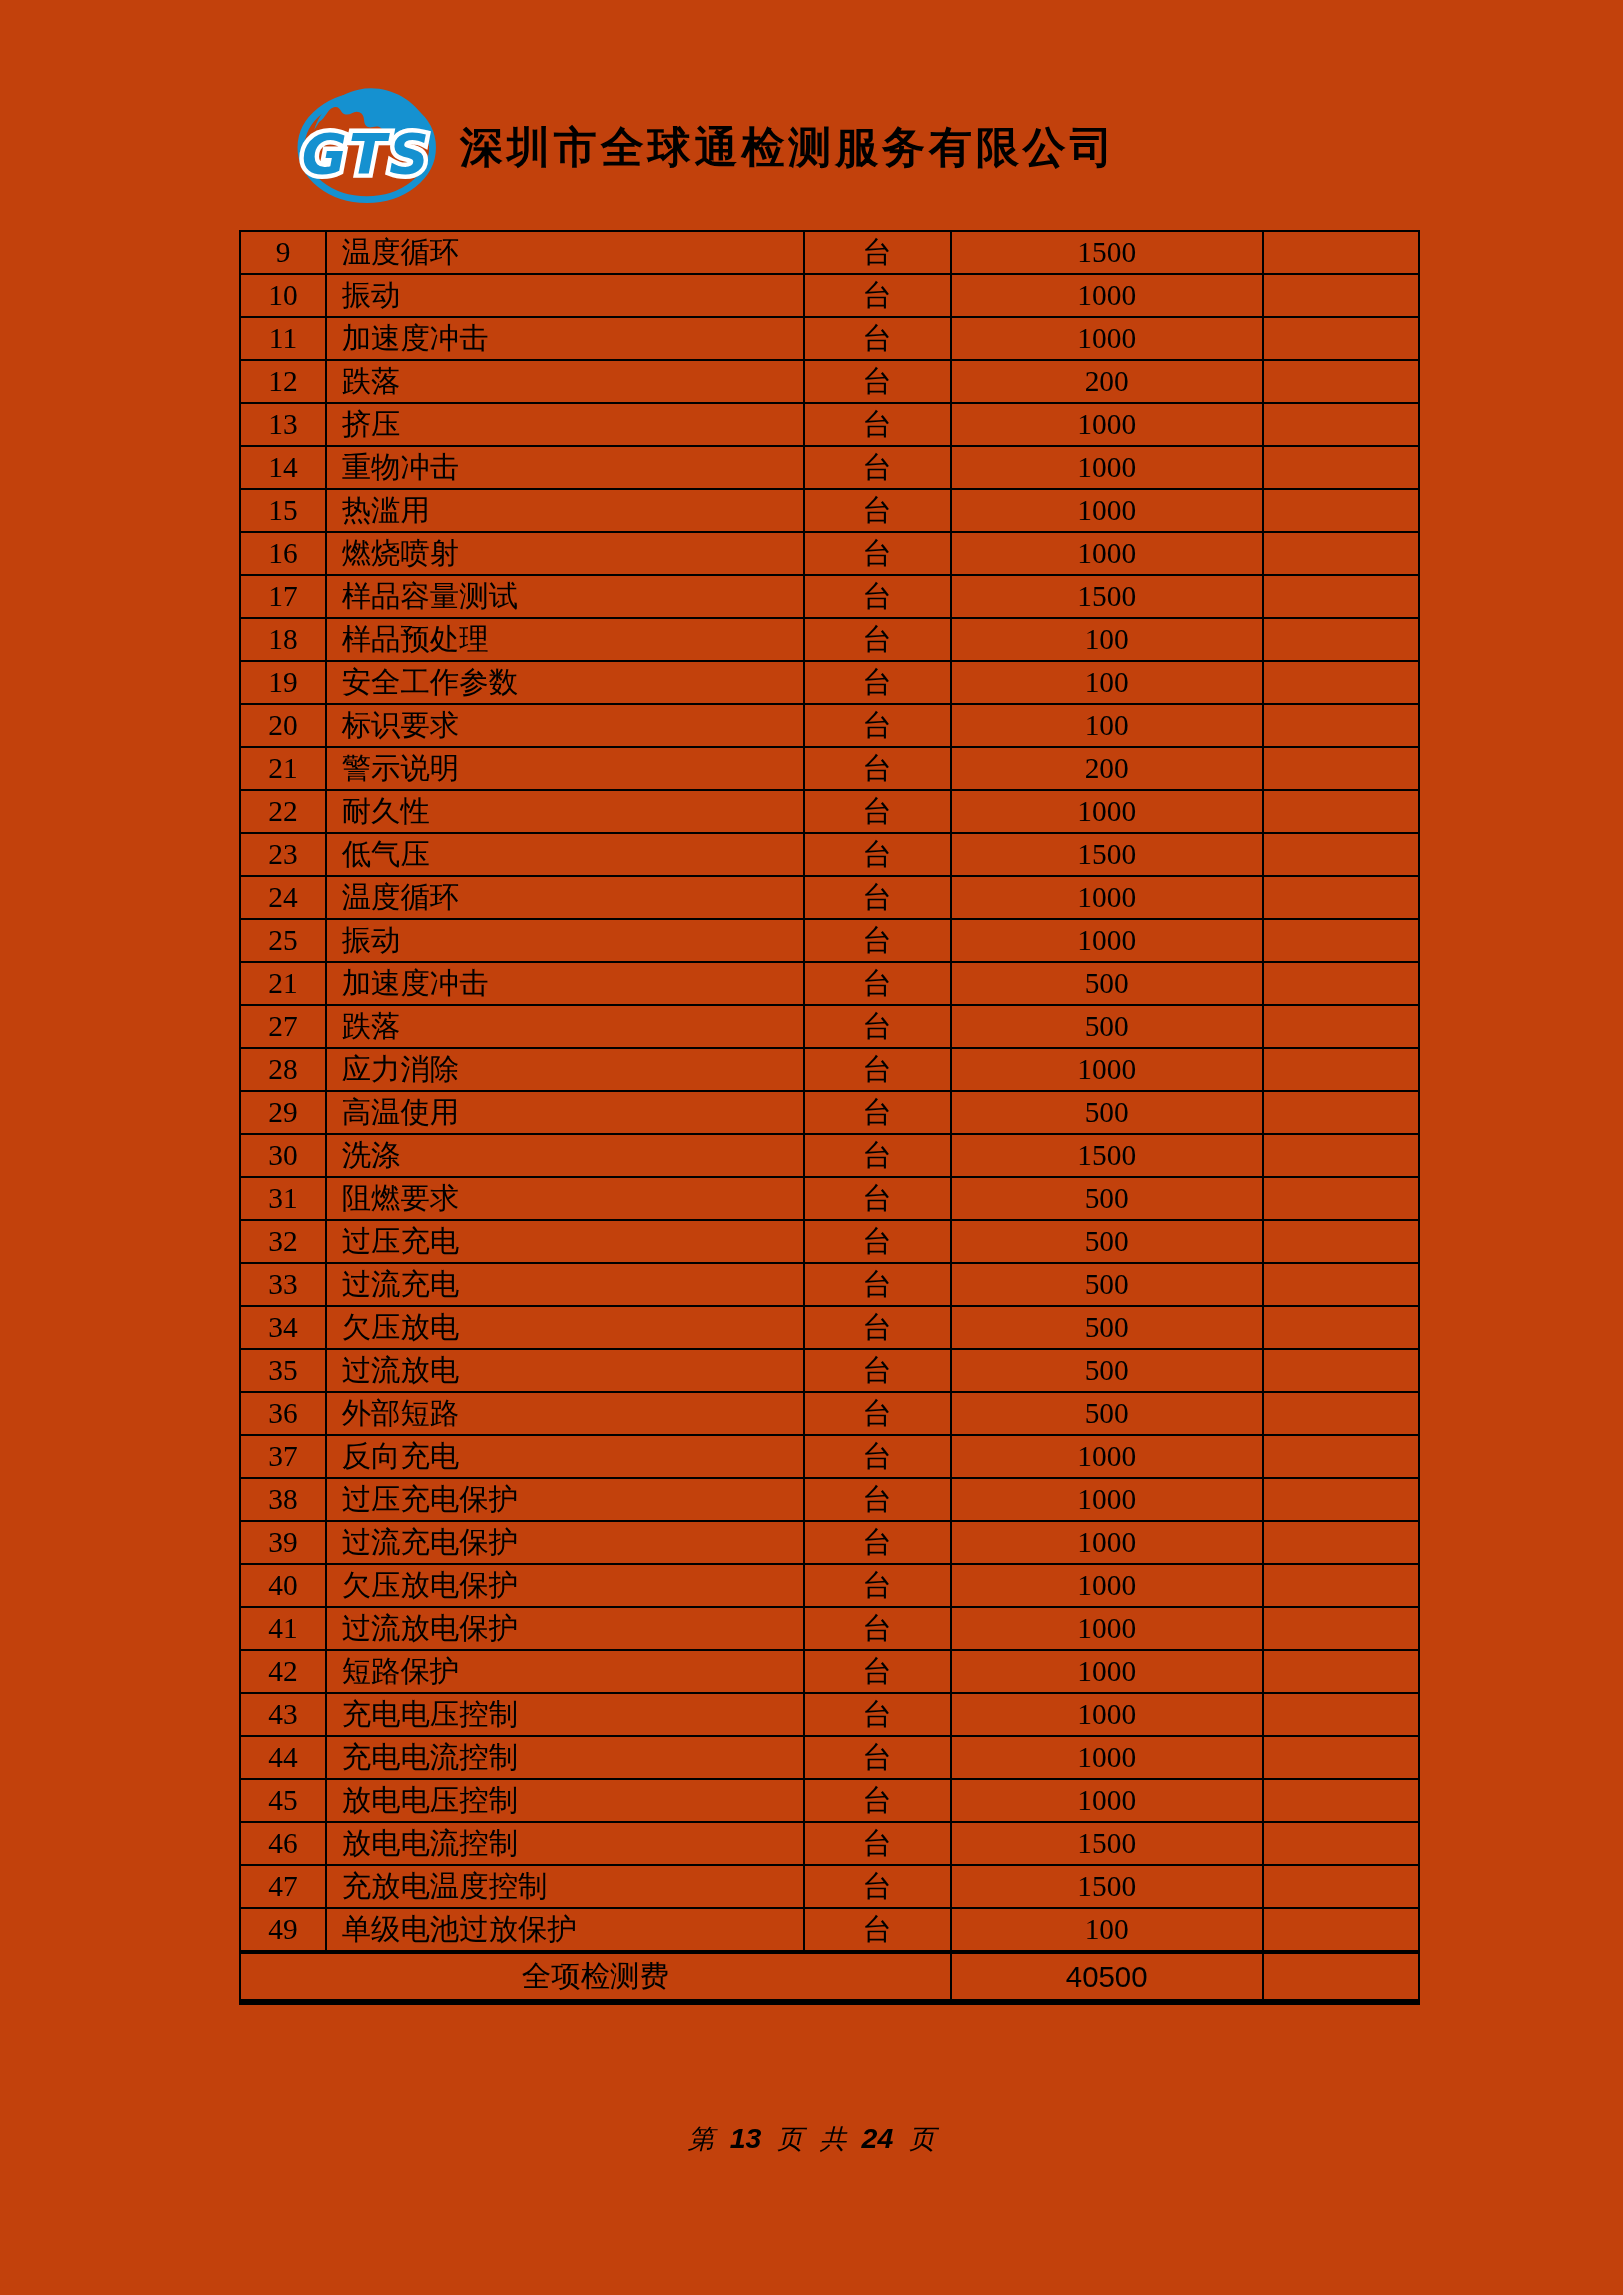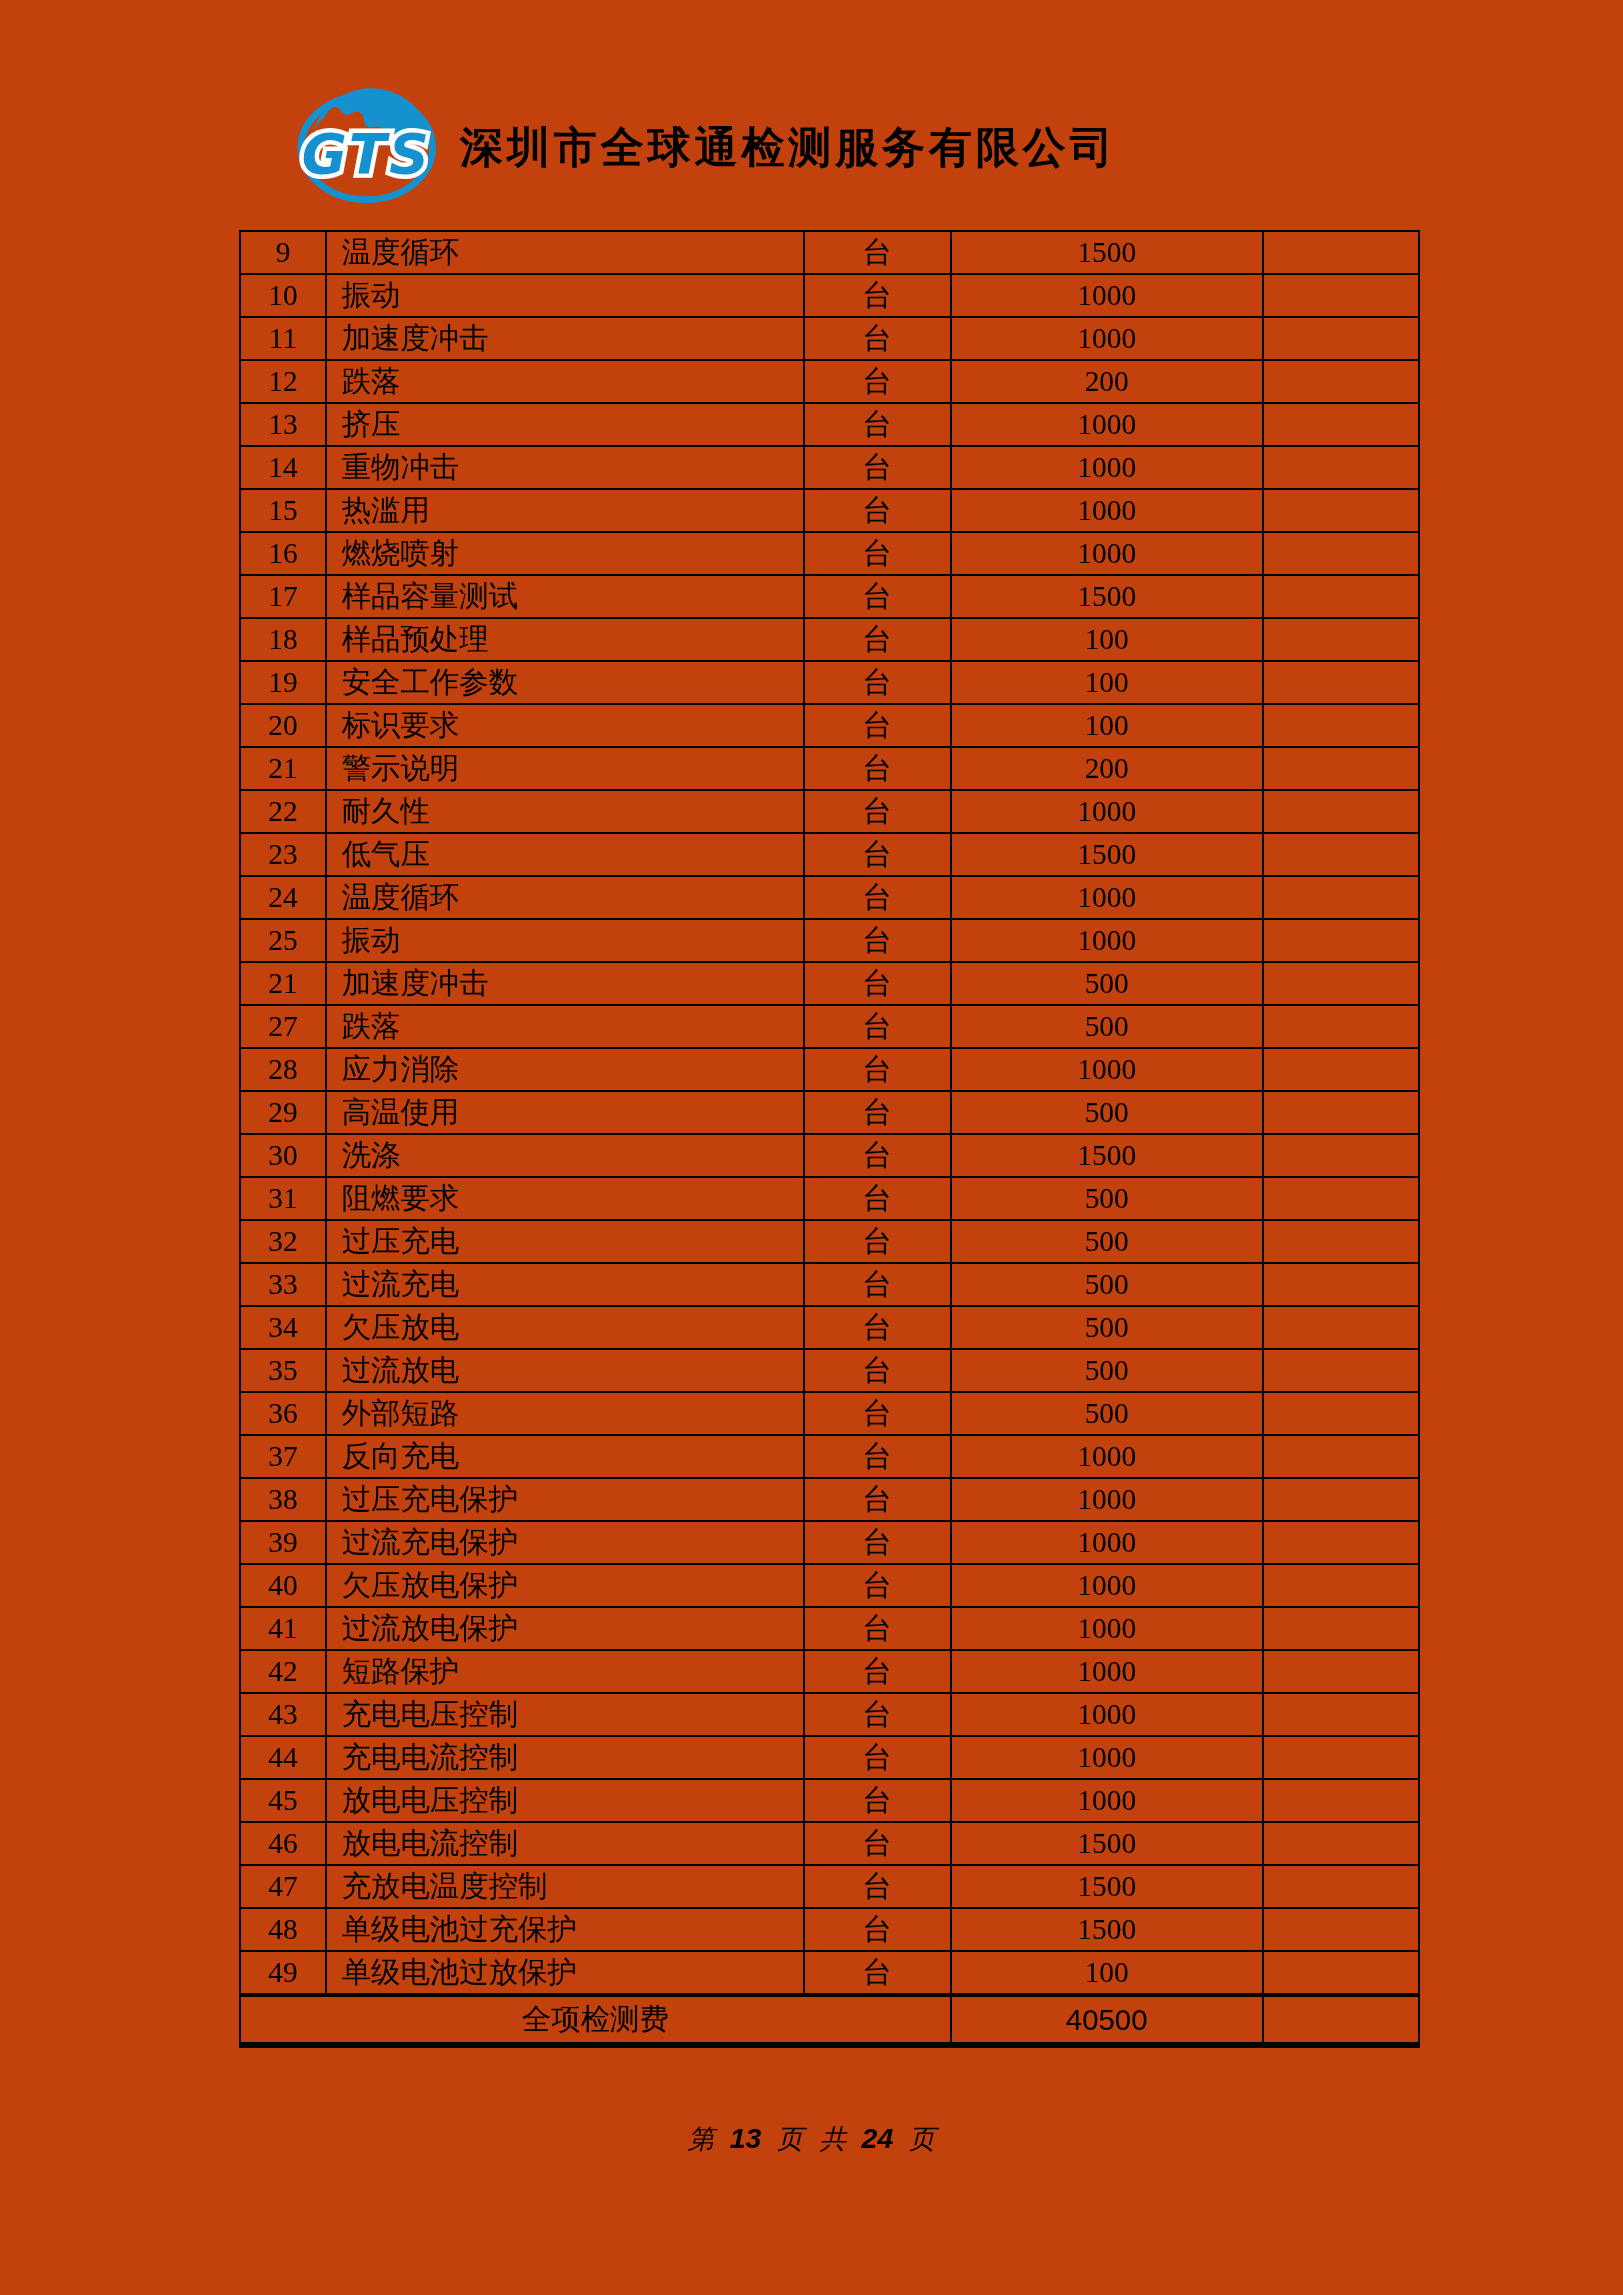--- a/index.html
+++ b/index.html
@@ -381,27 +381,20 @@
           <td class="col-empty"></td>
         </tr>
         <tr>
           <td class="col-no">47</td>
           <td class="col-name">充放电温度控制</td>
           <td class="col-unit">台</td>
           <td class="col-price">1500</td>
           <td class="col-empty"></td>
         </tr>
         <tr>
-          <td class="col-no">48</td>
-          <td class="col-name">单级电池过充保护</td>
-          <td class="col-unit">台</td>
-          <td class="col-price">1500</td>
-          <td class="col-empty"></td>
-        </tr>
-        <tr>
           <td class="col-no">49</td>
           <td class="col-name">单级电池过放保护</td>
           <td class="col-unit">台</td>
           <td class="col-price">100</td>
           <td class="col-empty"></td>
         </tr>
       </tbody>
     <tbody>
       <tr class="total-row">
         <td colspan="3" class="total-label-cell">全项检测费</td>

